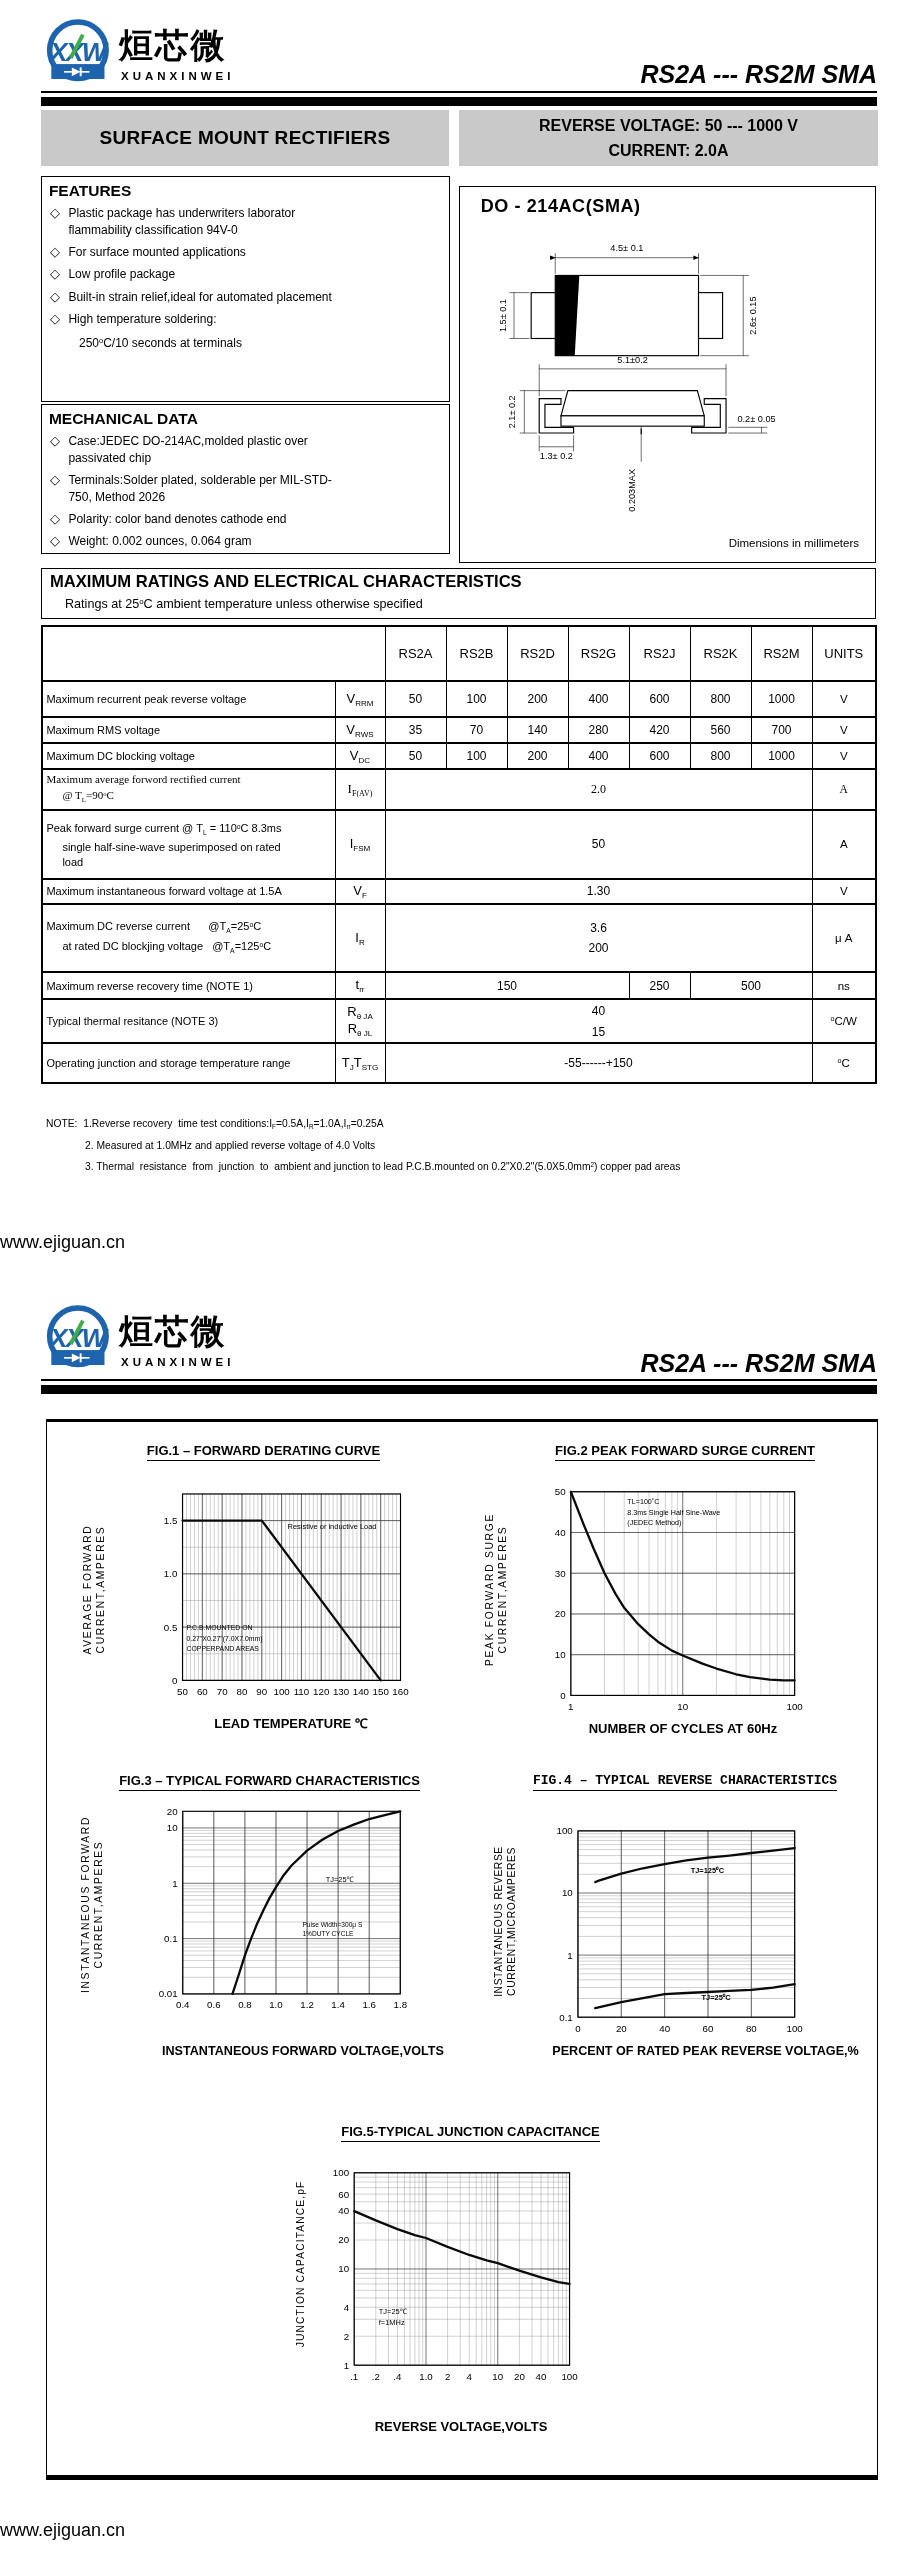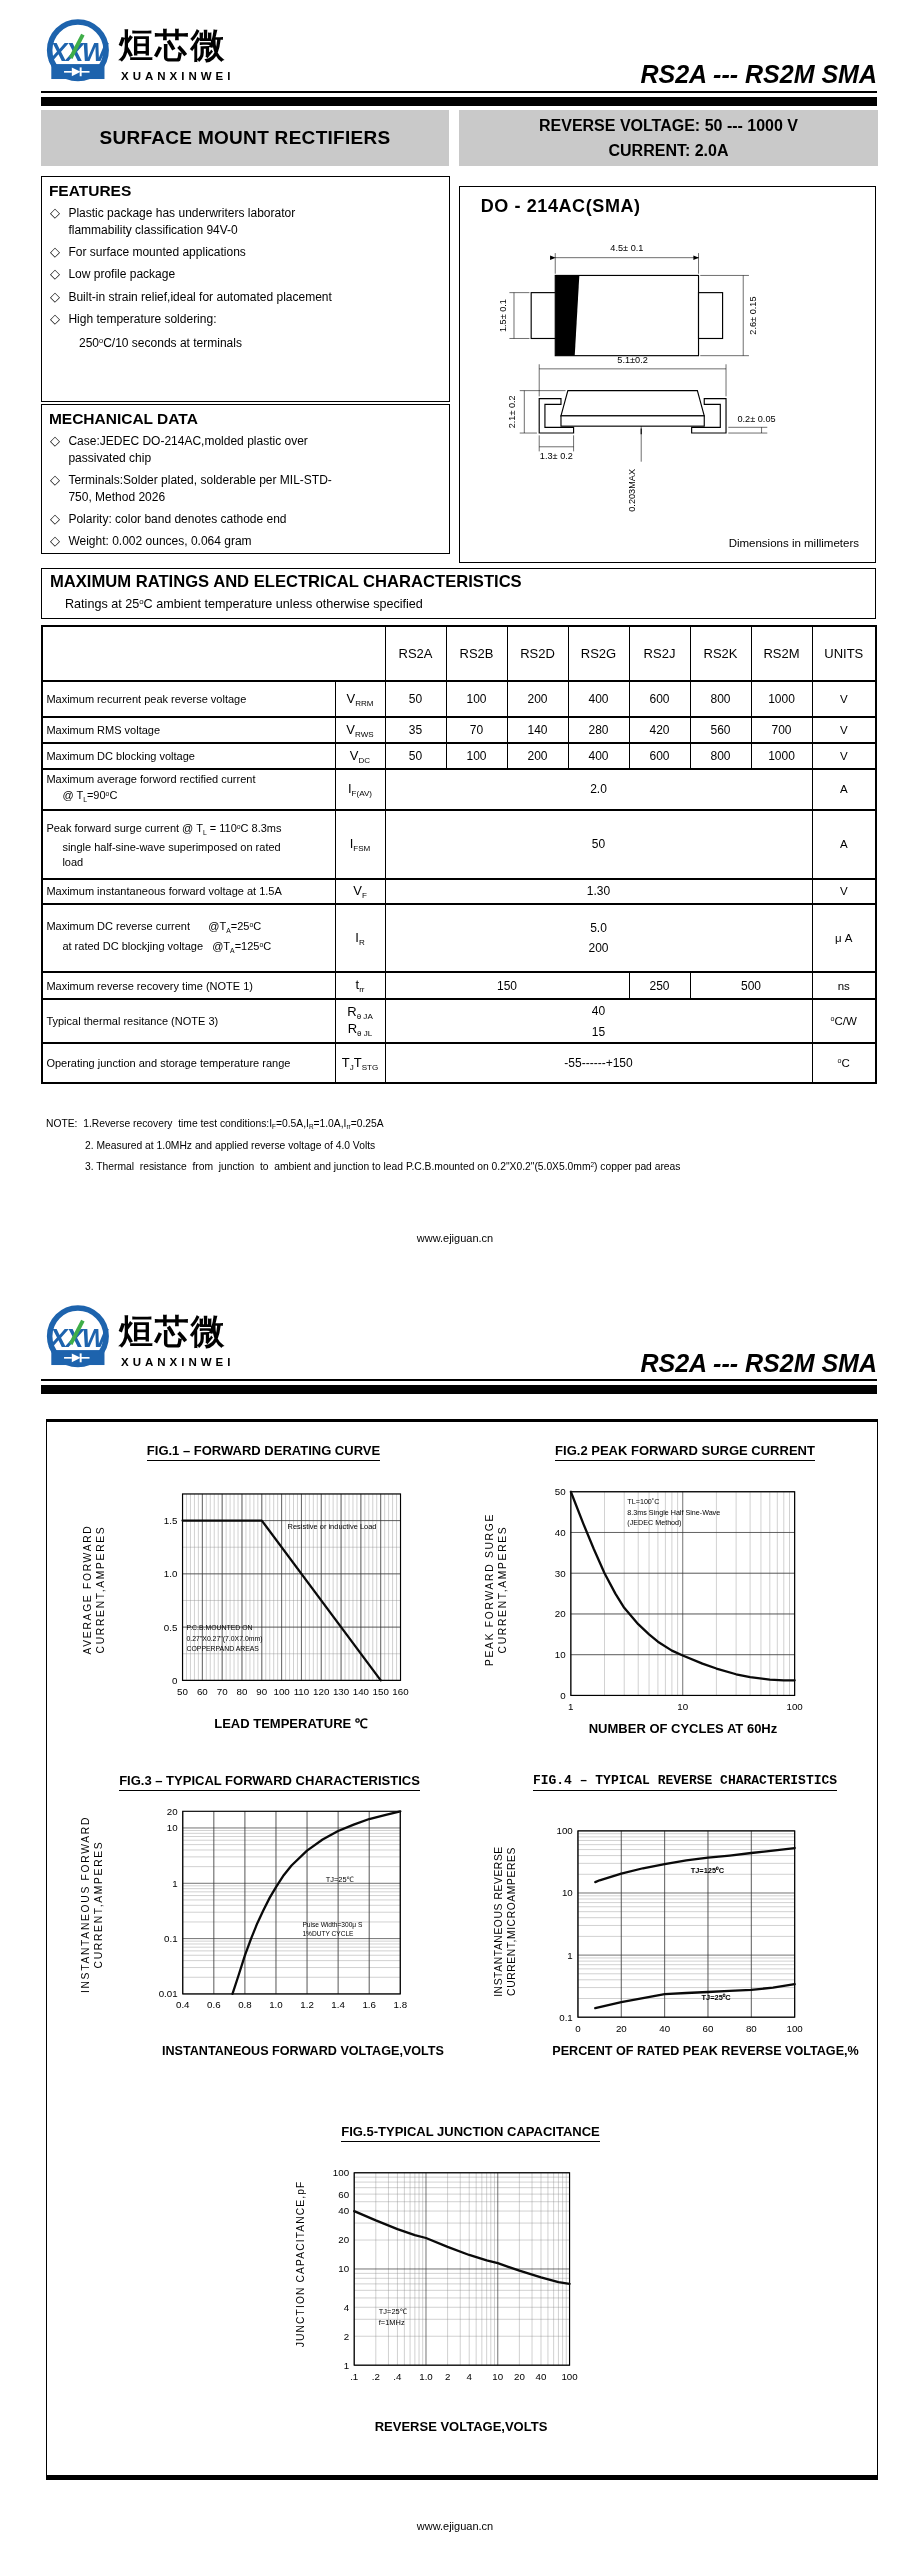--- a/index.html
+++ b/index.html
@@ -40,21 +40,21 @@
   table.ratings{border:2.9px solid #000;}
   td.param{font-size:11px;line-height:14.3px;padding:2.3px 1.1px 2.3px 3.4px !important;}
   td.param div.cont{padding-left:16px;}
   td.sym{text-align:center;font-size:13px;}
   td.val{text-align:center;font-size:12px;}
   td.val .vline{padding:3.4px 0;}
   td.unit{text-align:center;font-size:11.5px;}
   td.thead{text-align:center;font-size:13px;}
   .notes{font-size:10.3px;line-height:19px;}
   .notes .n{padding-left:39px;}
-  .footer{width:910px;text-align:center;font-size:11px;left:0;}
+  .footer{width:910px;font-size:18px;left:0;}
 
   
   .bigbox{border-left:1.1px solid #000;border-right:1.1px solid #000;border-top:3.4px solid #000;border-bottom:5.2px solid #000;background:#fff;}
   .figttl{font-size:13px;font-weight:bold;text-align:center;white-space:nowrap;}
   .figttl span{border-bottom:1.7px solid #000;padding-bottom:1.7px;}
   .ylab{transform:rotate(-90deg);text-align:center;font-size:10.3px;letter-spacing:1.7px;white-space:pre-line;line-height:12.6px;}
   .xlab{text-align:center;font-size:13px;font-weight:bold;white-space:nowrap;}
   .gmin{stroke:#8a8a8a;stroke-width:0.7;}
   .gmaj{stroke:#333;stroke-width:1.2;}
   .pbord{fill:none;stroke:#000;stroke-width:2;}
@@ -301,21 +301,21 @@
           <div class="vline">600</div>
         </td>
         <td class="val" colspan="1">
           <div class="vline">800</div>
         </td>
         <td class="val" colspan="1">
           <div class="vline">1000</div>
         </td>
         <td class="unit">V</td>
       </tr>
-      <tr style="height: 38px;">
+      <tr style="height: 38px; font-family: Liberation Serif, serif;">
         <td class="param">
           <div>Maximum average forword rectified current</div>
           <div class="cont">@ T<sub>L</sub>=90<sup>o</sup>C</div>
         </td>
         <td class="sym">I<sub>F(AV)</sub></td>
         <td class="val" colspan="7">
           <div class="vline">2.0</div>
         </td>
         <td class="unit">A</td>
       </tr>
@@ -341,21 +341,21 @@
         </td>
         <td class="unit">V</td>
       </tr>
       <tr style="height: 68px;">
         <td class="param">
           <div>Maximum DC reverse current&nbsp;&nbsp;&nbsp;&nbsp;&nbsp;&nbsp;@T<sub>A</sub>=25<sup>o</sup>C</div>
           <div class="cont">at rated DC blockjing voltage&nbsp;&nbsp;&nbsp;@T<sub>A</sub>=125<sup>o</sup>C</div>
         </td>
         <td class="sym">I<sub>R</sub></td>
         <td class="val" colspan="7">
-          <div class="vline">5.0</div>
+          <div class="vline">3.6</div>
           <div class="vline">200</div>
         </td>
         <td class="unit">μ A</td>
       </tr>
       <tr style="height: 27.5px;">
         <td class="param">
           <div>Maximum reverse recovery time (NOTE 1)</div>
         </td>
         <td class="sym">t<sub>rr</sub></td>
         <td class="val" colspan="4">

